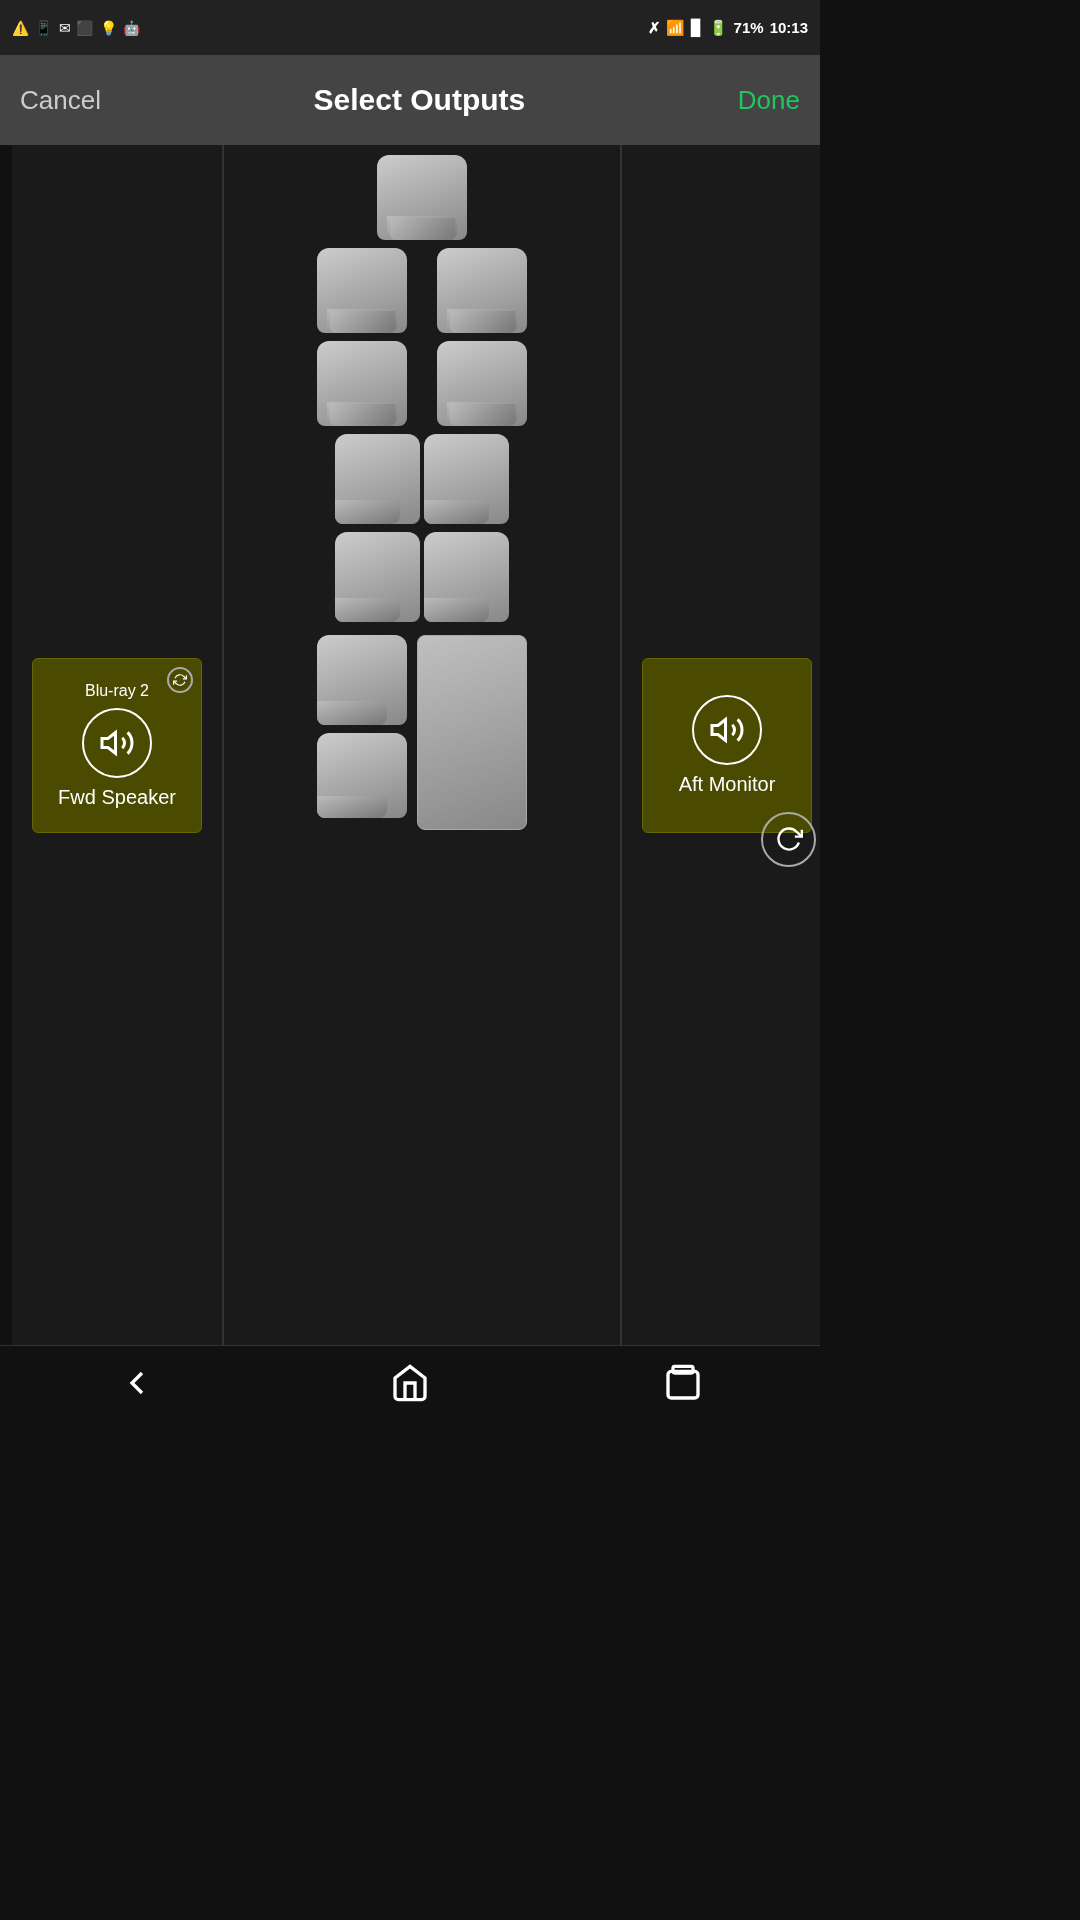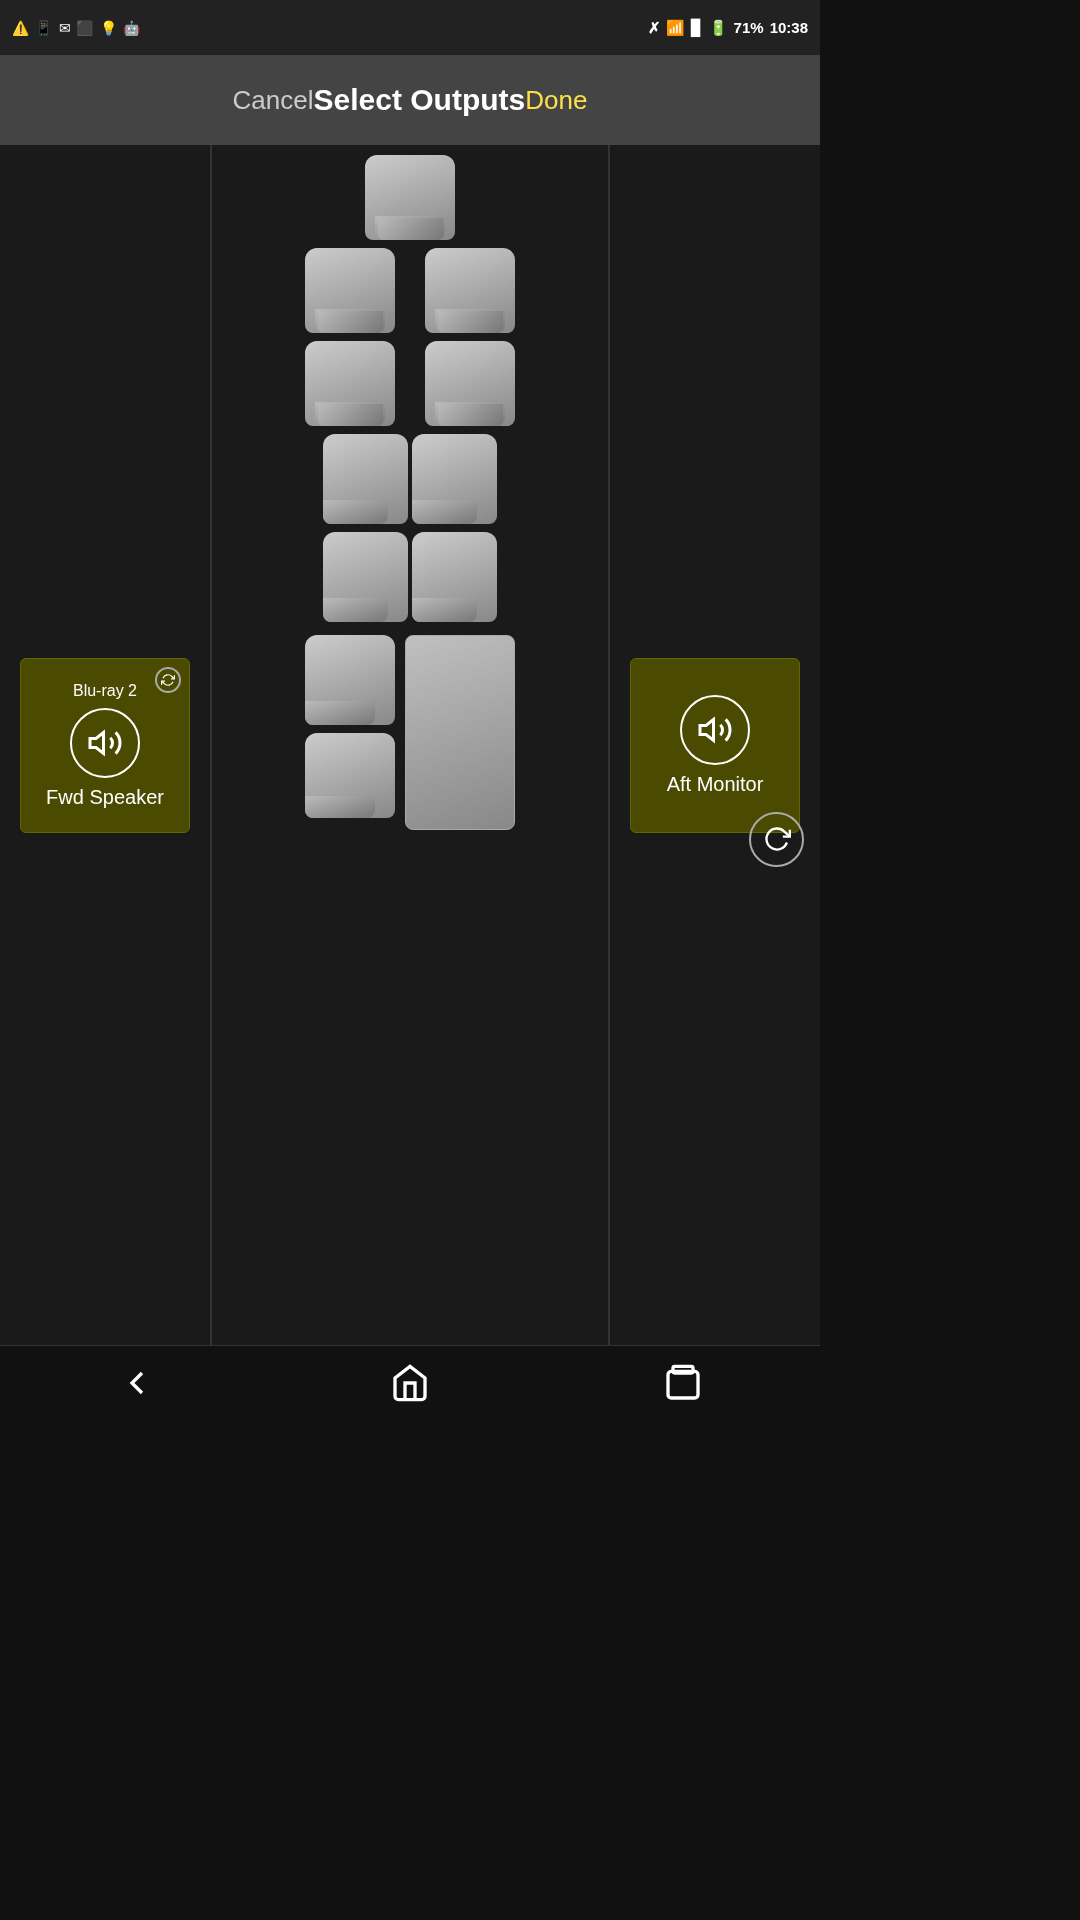--- a/index.html
+++ b/index.html
@@ -28,46 +28,47 @@
     .status-left { display: flex; align-items: center; gap: 6px; }
     .status-right { display: flex; align-items: center; gap: 6px; font-size: 15px; font-weight: bold; }
 
     
     #header {
       width: 100%;
       height: 90px;
       background: #444;
       display: flex;
       align-items: center;
-      justify-content: center;
+      justify-content: space-between;
       padding: 8px 20px;
     }
     #cancel-button {
       color: #ccc;
       font-size: 26px;
       cursor: pointer;
     }
     #title {
       color: white;
       font-size: 30px;
       font-weight: bold;
     }
     #done-button {
-      color: #fde047;
+      color: #22c55e;
       font-size: 26px;
       cursor: pointer;
     }
 
     
     #main {
       width: 100%;
       height: calc(100% - 55px - 90px - 75px);
       background: #bef264;
       position: relative;
       display: flex;
+      margin-left: 12px;
     }
 
     
     #left-sidebar {
       width: 210px;
       height: 100%;
       background: #1a1a1a;
       display: flex;
       flex-direction: column;
       align-items: center;
@@ -213,21 +214,21 @@
     <span>⬛</span>
     <span>💡</span>
     <span>🤖</span>
   </div>
   <div class="status-right">
     <span>✗</span>
     <span>📶</span>
     <span>▊</span>
     <span>🔋</span>
     <span>71%</span>
-    <span>10:38</span>
+    <span>10:13</span>
   </div>
 </div>
 
 <div id="header">
   <div id="cancel-button">Cancel</div>
   <div id="title">Select Outputs</div>
   <div id="done-button">Done</div>
 </div>
 
 <div id="main">

